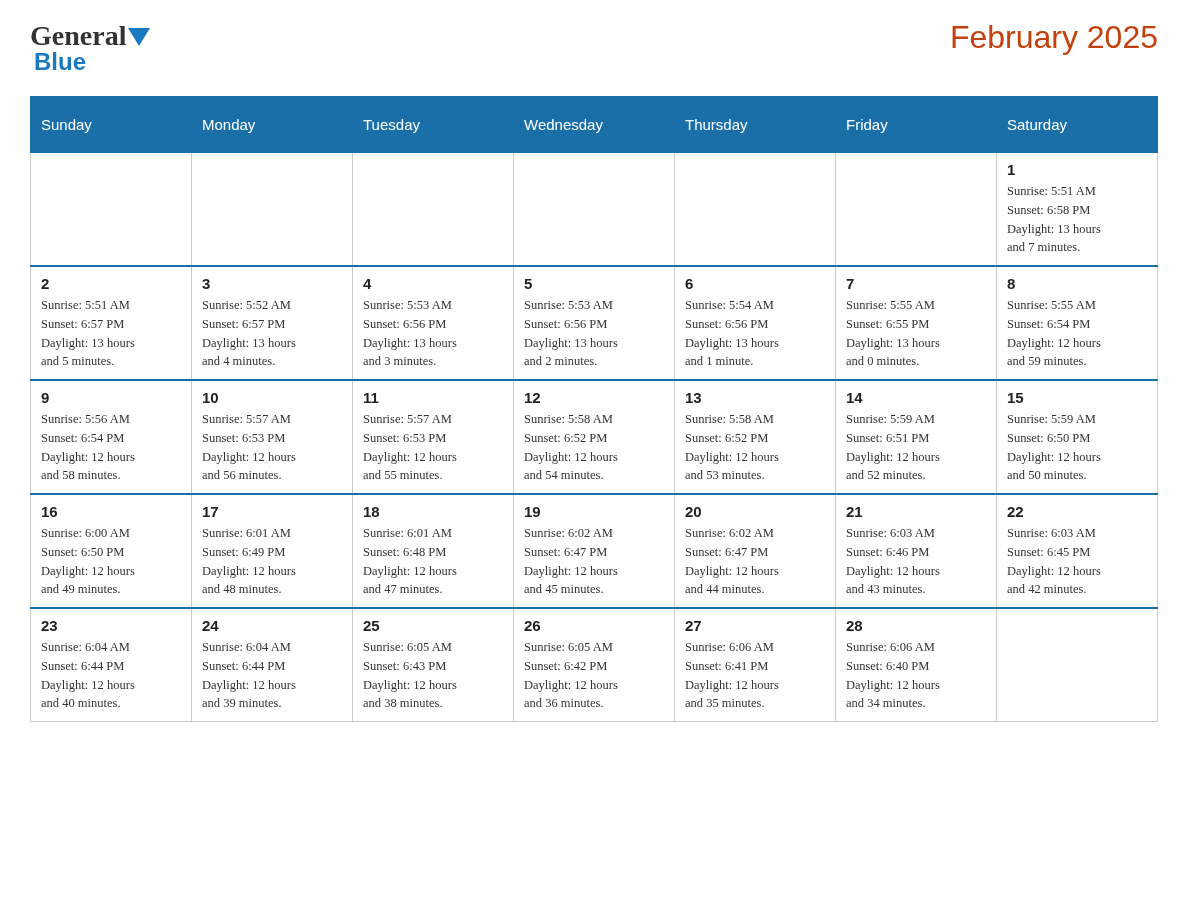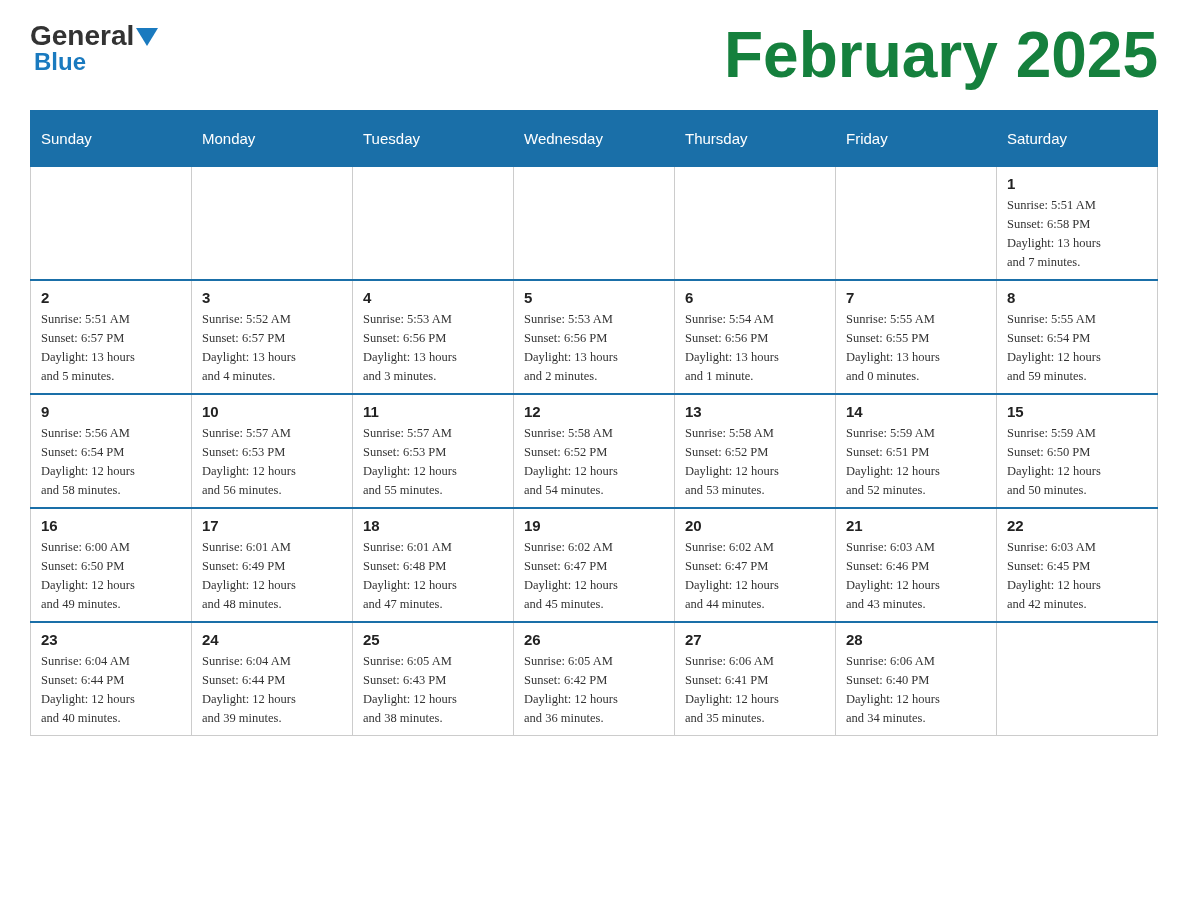--- a/index.html
+++ b/index.html
@@ -13,23 +13,23 @@
     .header {
       display: flex;
       justify-content: space-between;
       align-items: flex-start;
       margin-bottom: 20px;
     }
     .title-section {
       text-align: right;
     }
     .month-title {
-      font-size: 64px;
-      font-weight: bold;
-      color: #15803d;
+      font-size: 32px;
+      font-weight: normal;
+      color: #c2410c;
       line-height: 1.1;
     }
     .location {
       font-size: 20px;
       color: #555;
       margin-top: 4px;
     }
     .calendar {
       width: 100%;
       border-collapse: collapse;
@@ -80,21 +80,21 @@
       display: flex;
       align-items: center;
     }
   </style>
 </head>
 <body>
 
 <div class="header">
   <div class="logo-wrapper">
     <div class="logo-line1">
-      <span style="font-size:28px;font-weight:bold;color:#333;">General</span>
+      <span style="font-size:28px;font-weight:bold;color:#333;font-family:Liberation Serif, serif;">General</span>
       <svg width="22" height="20" viewBox="0 0 22 20" style="margin-left:2px;margin-top:4px;">
         <polygon points="0,0 22,0 11,18" fill="#1a7abf"></polygon>
       </svg>
     </div>
     <span style="font-size:24px;font-weight:bold;color:#1a7abf;margin-left:4px;margin-top:-4px;">Blue</span>
   </div>
   <div class="title-section">
     <div class="month-title">February 2025</div>
   </div>
 </div>

